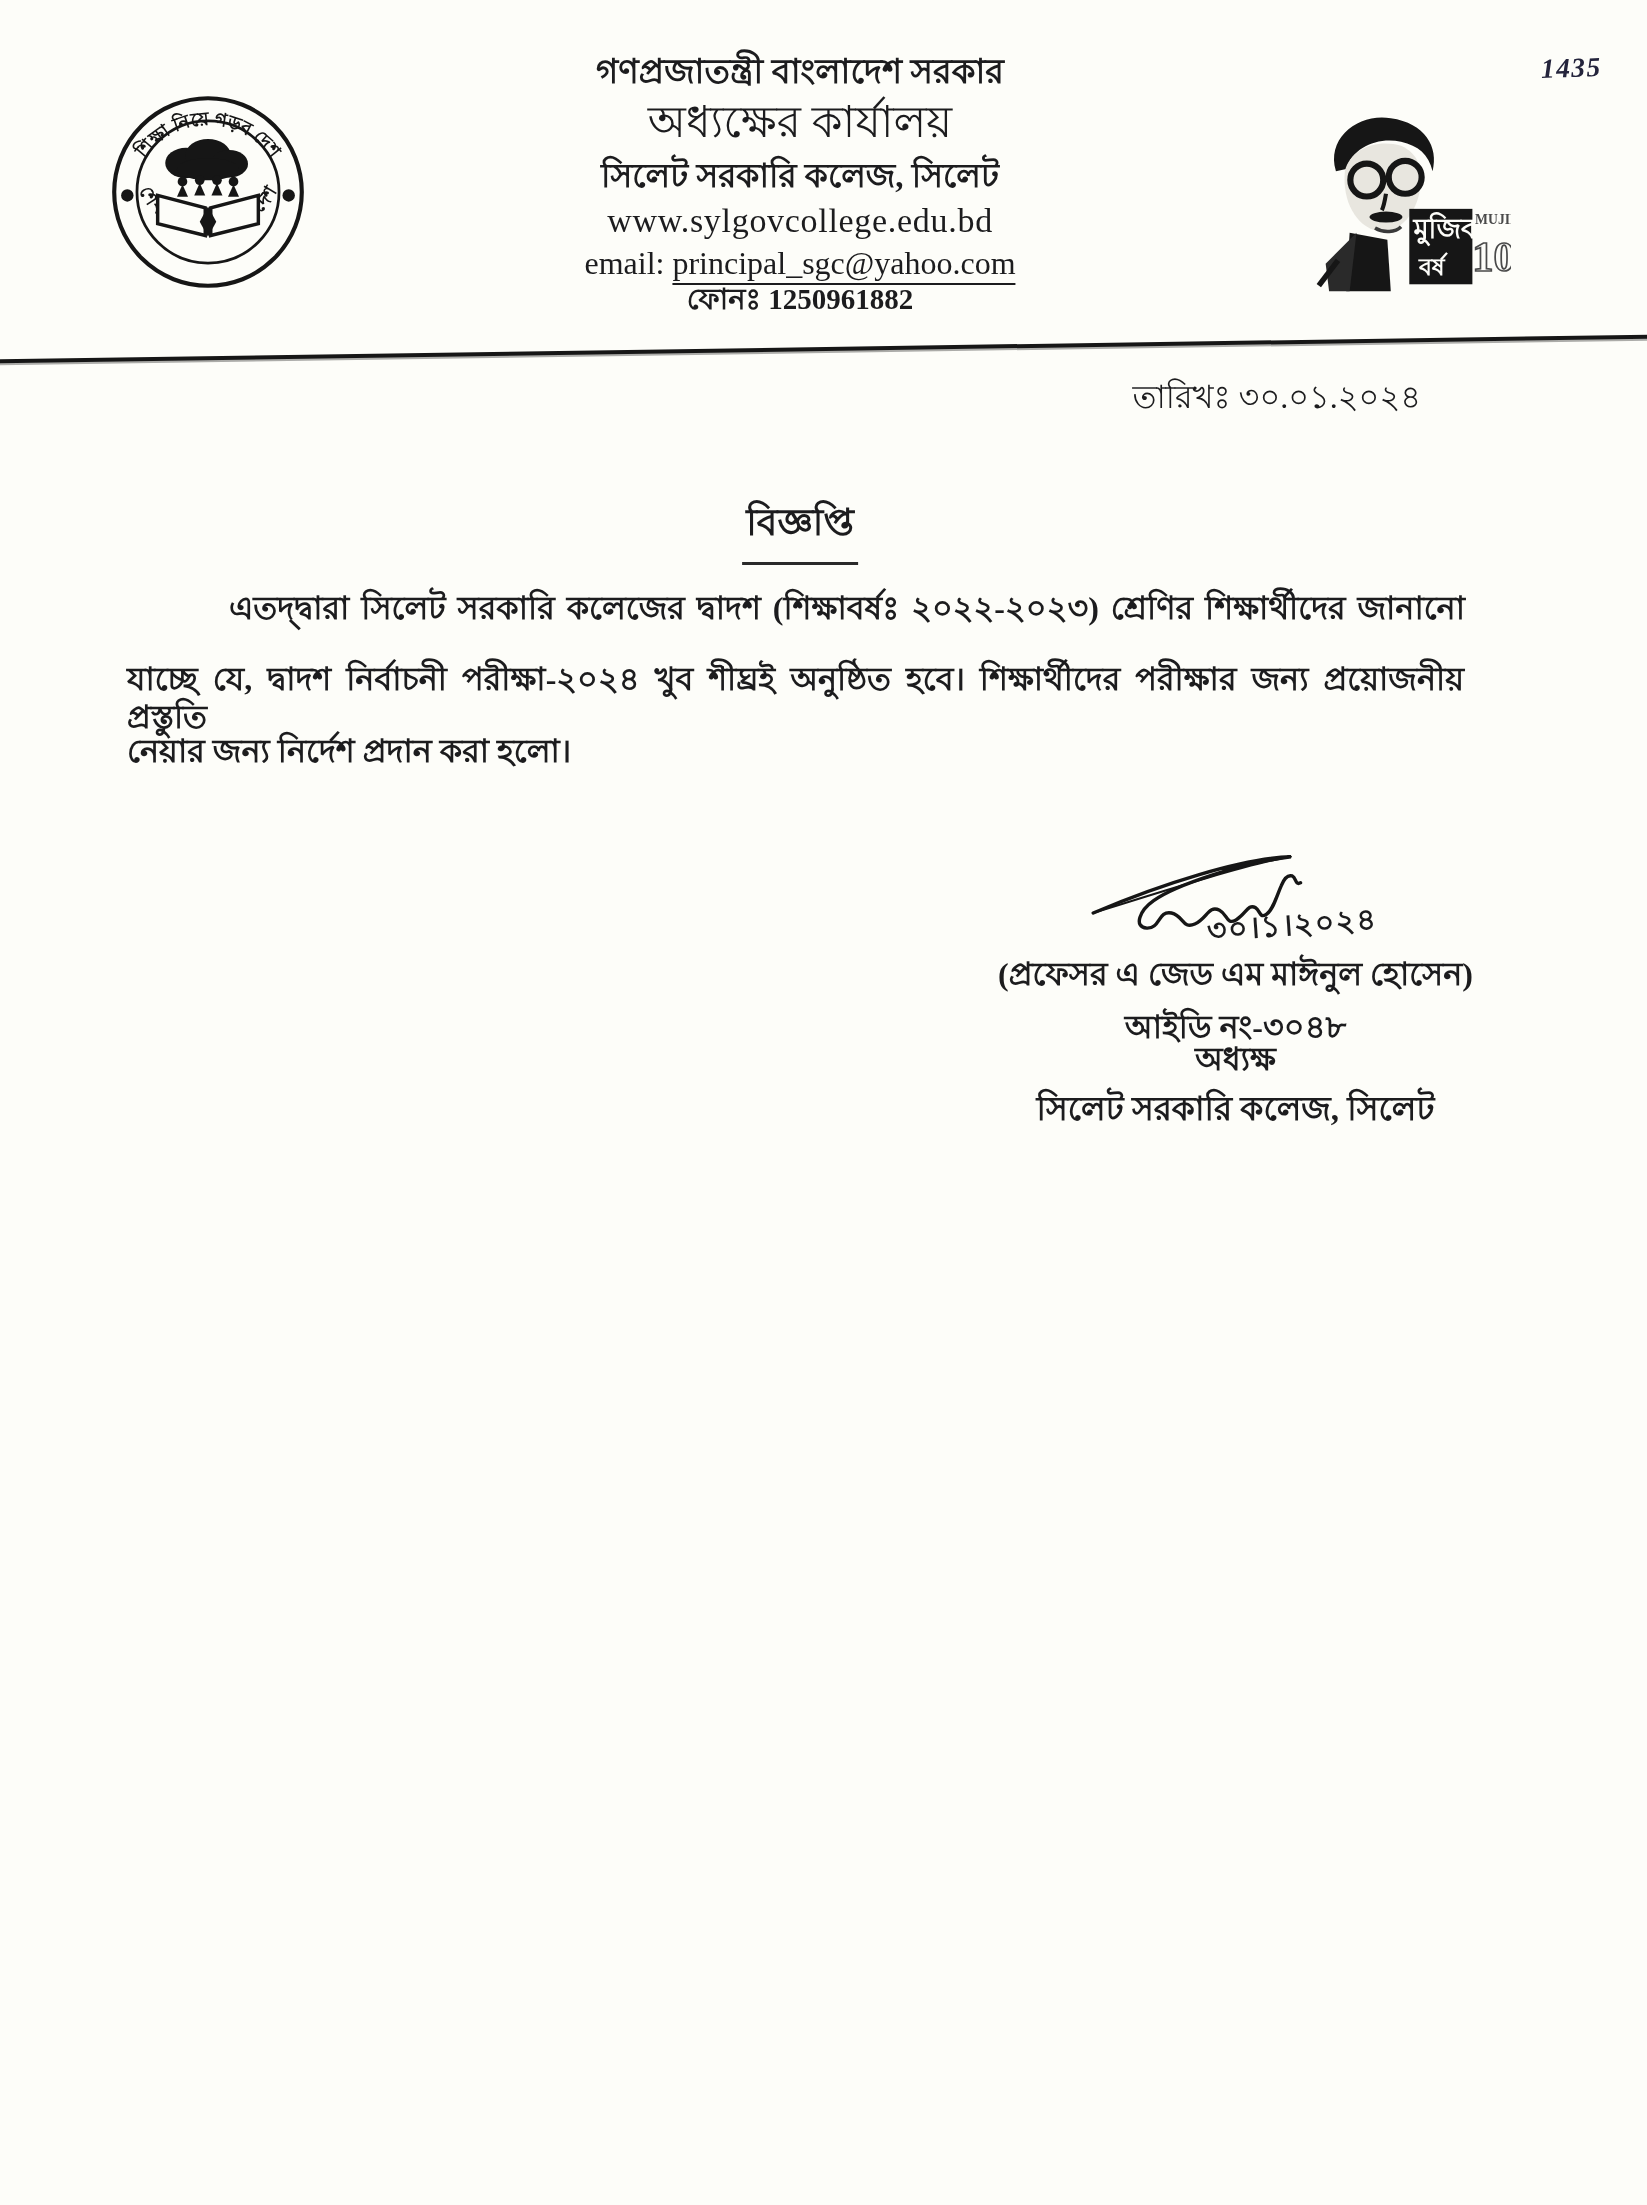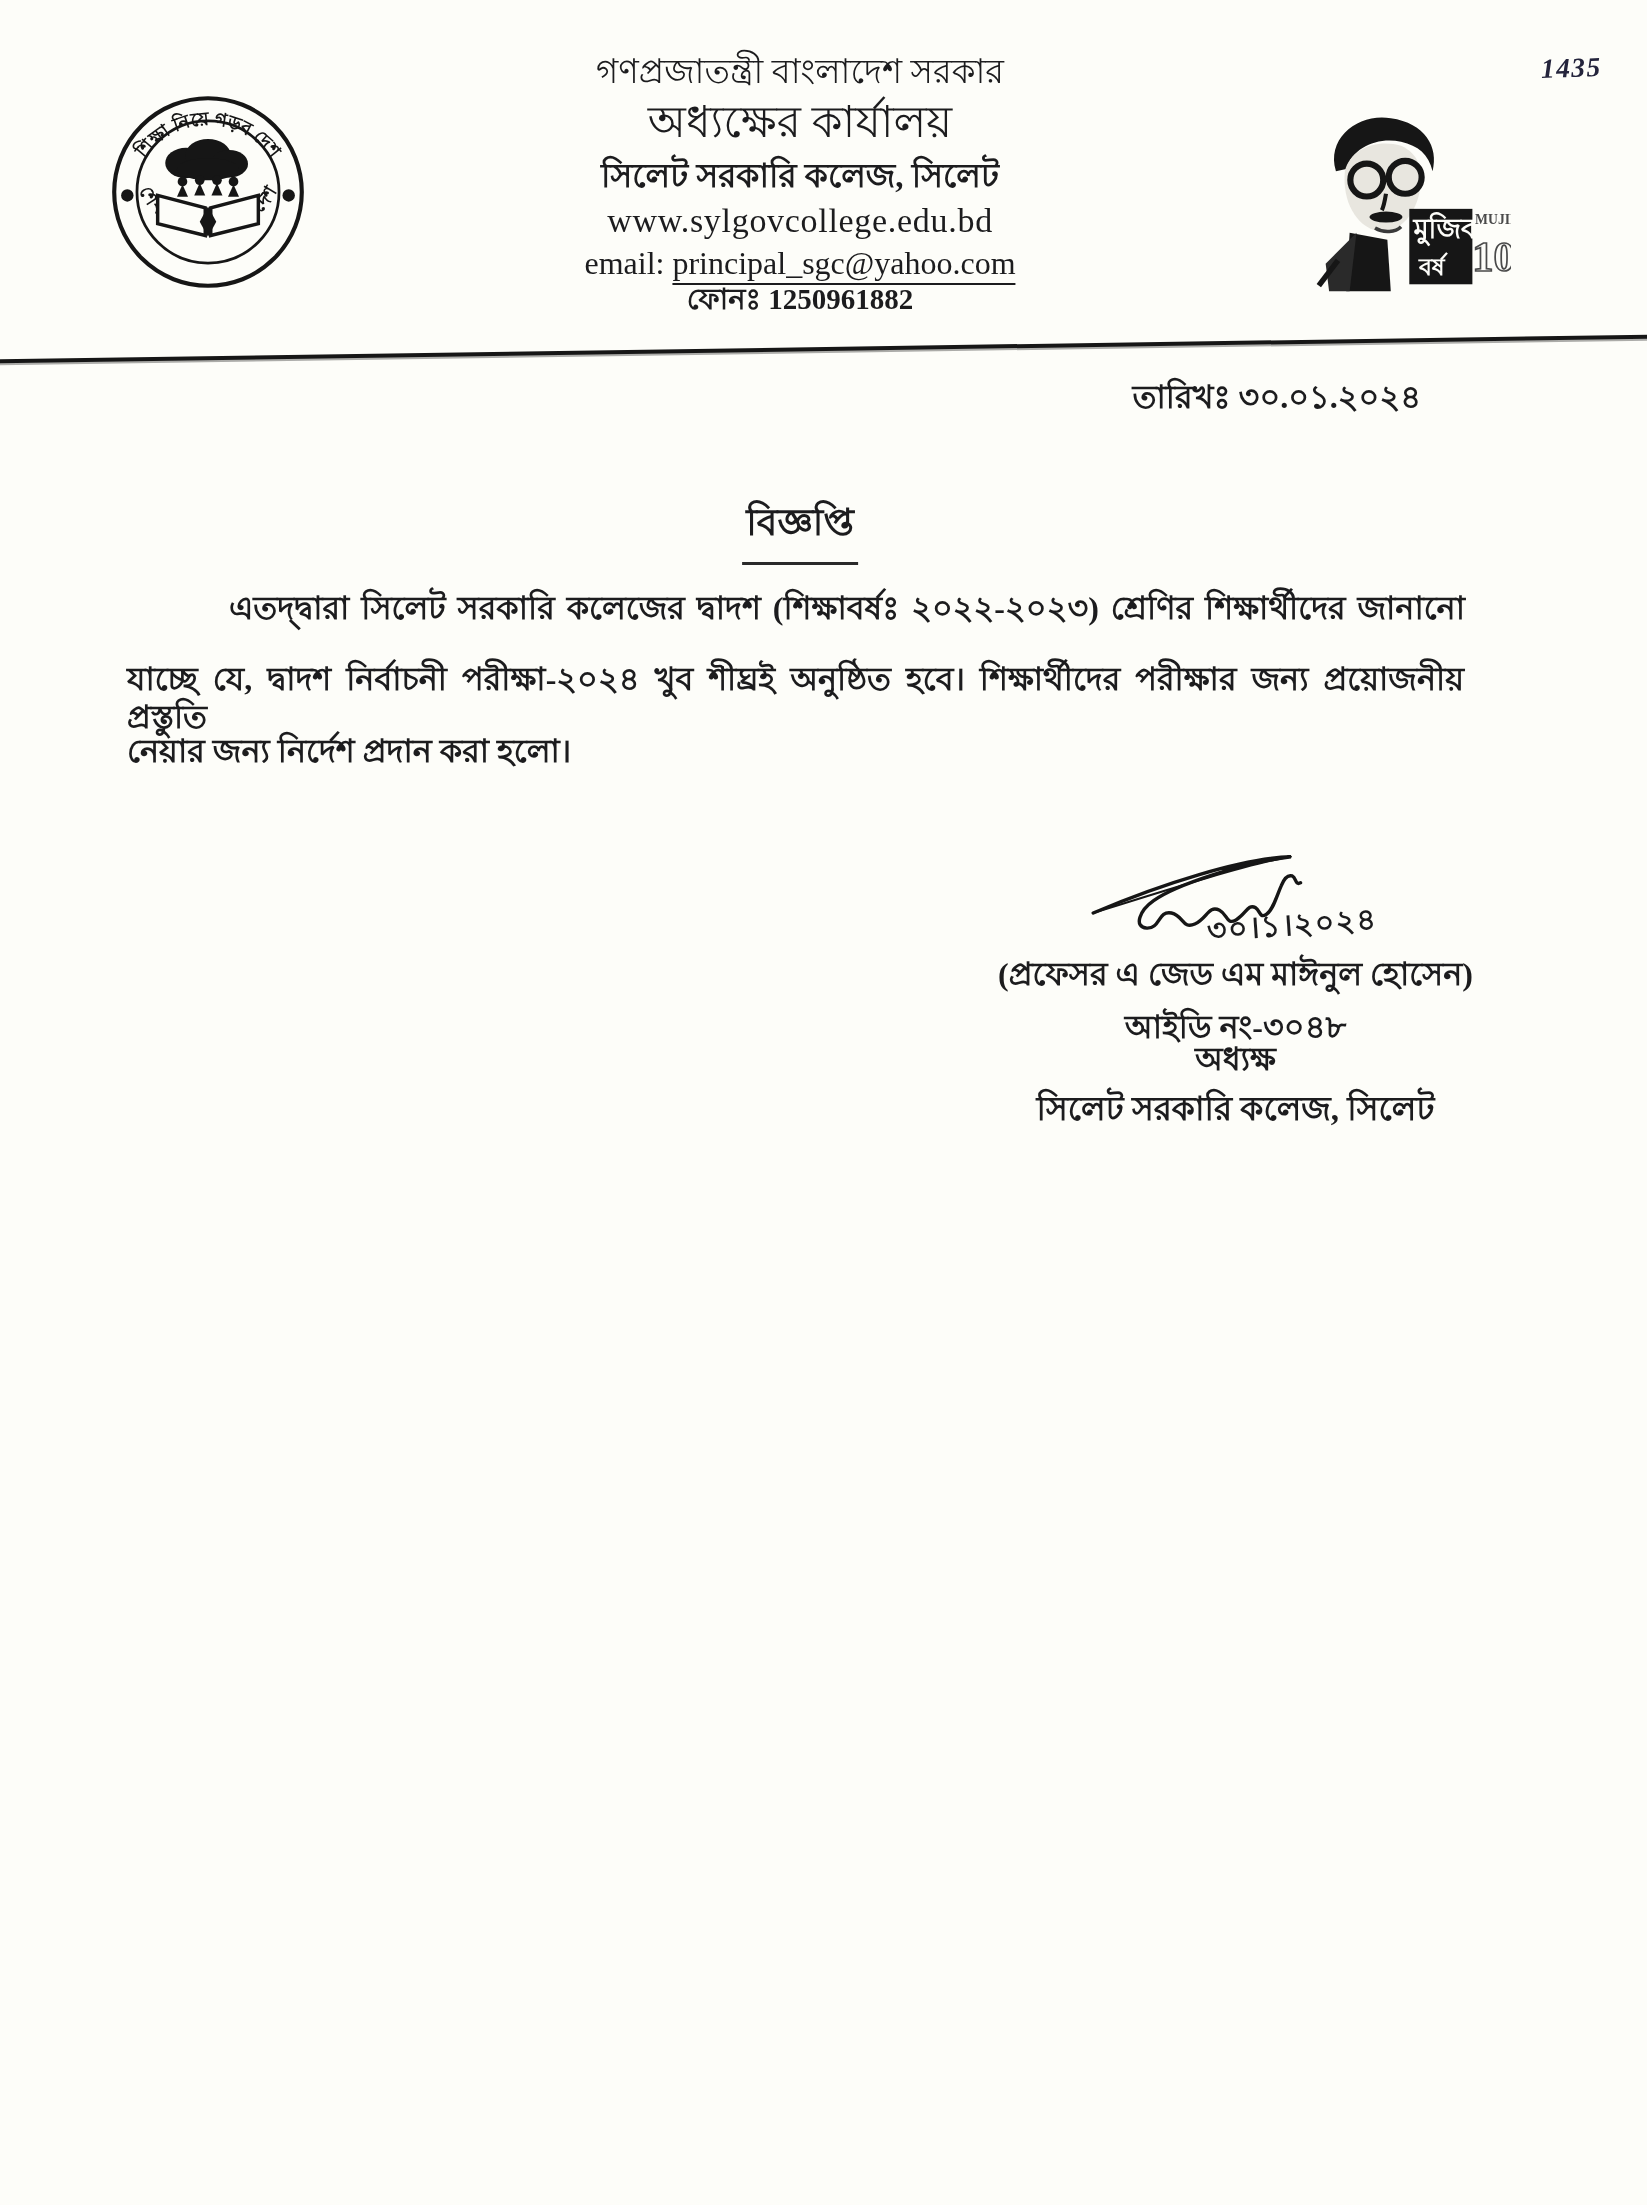--- a/index.html
+++ b/index.html
@@ -17,41 +17,41 @@
   
   .page-number{
     left:1541px;top:52px;
     font-size:27.5px;font-weight:700;font-style:italic;
     color:#24243c;letter-spacing:1.4px;transform:rotate(-2deg);
   }
   .header-block{
     left:800px;top:55px;transform:translateX(-50%);
     text-align:center;white-space:nowrap;
   }
-  .h-govt{font-size:34px;font-weight:400;line-height:1.0;margin-bottom:12.4px;}
+  .h-govt{font-size:34px;font-weight:700;line-height:1.0;margin-bottom:12.4px;}
   .h-office{font-size:44px;font-weight:400;line-height:1.0;margin-bottom:15px;}
   .h-college{font-size:33px;font-weight:700;line-height:1.0;margin-bottom:11px;}
   .h-web{font-size:34px;font-weight:400;letter-spacing:0.7px;line-height:1.0;margin-bottom:6.9px;}
   .h-email{font-size:32px;font-weight:400;line-height:1.15;margin-bottom:3px;}
   .h-email .addr{border-bottom:2.7px solid #1c1c1e;padding-bottom:1.4px;}
   .h-phone{font-size:29px;font-weight:700;line-height:1.0;}
   
   .seal{left:108px;top:89px;width:200px;height:206px;}
   
   .mujib{left:1298px;top:106px;width:213px;height:192px;}
   
   .divider{
     left:-8.2px;top:347px;width:1664px;height:4.1px;
     background:#161616;transform:rotate(-0.85deg);
     box-shadow:0 2.7px 0 -0.7px rgba(20,20,20,.35);
   }
   
   .date-line{
     right:227px;top:372px;
-    font-size:32px;font-weight:700;white-space:nowrap;
+    font-size:32px;font-weight:400;white-space:nowrap;
   }
   
   .notice-title{
     left:800px;top:493px;transform:translateX(-50%);
     font-size:37px;font-weight:700;
     border-bottom:3.4px solid #2a2a2a;padding:0 4.1px 5.5px 4.1px;
     white-space:nowrap;
   }
   .body-line{
     left:127px;width:1337px;

